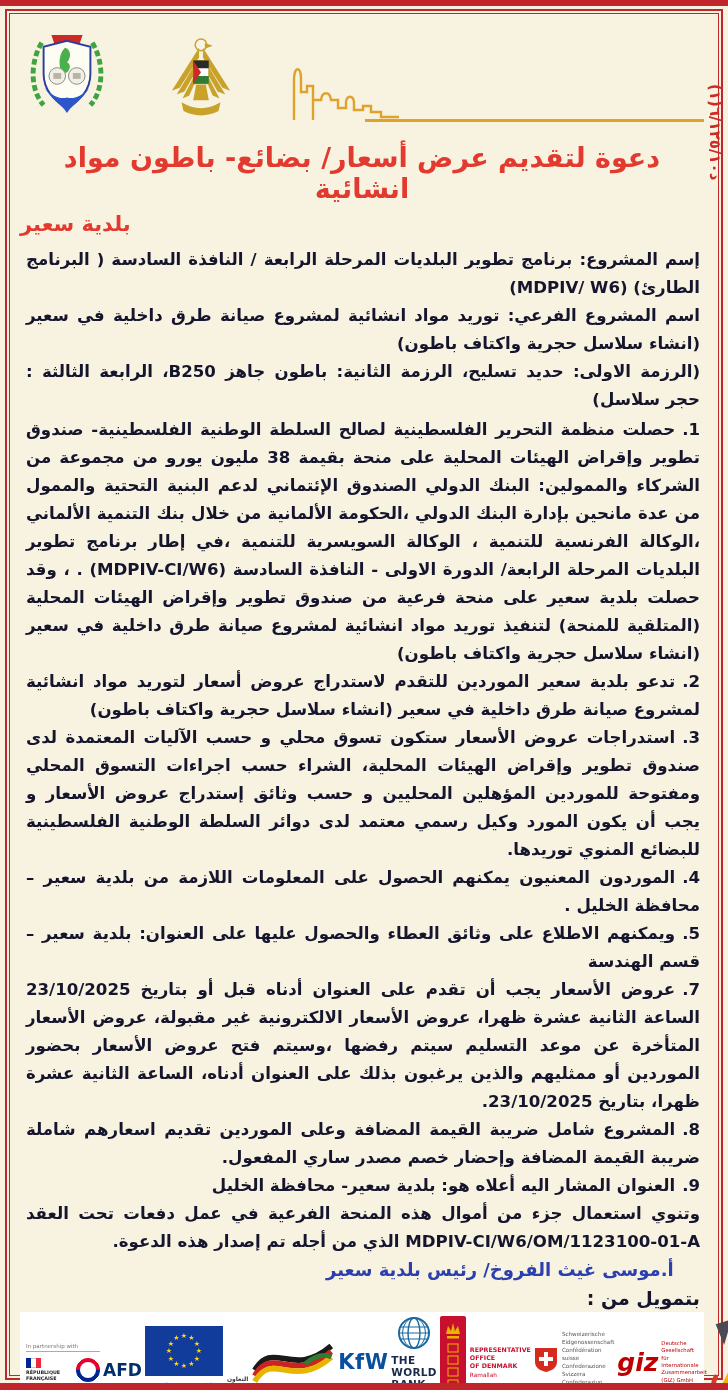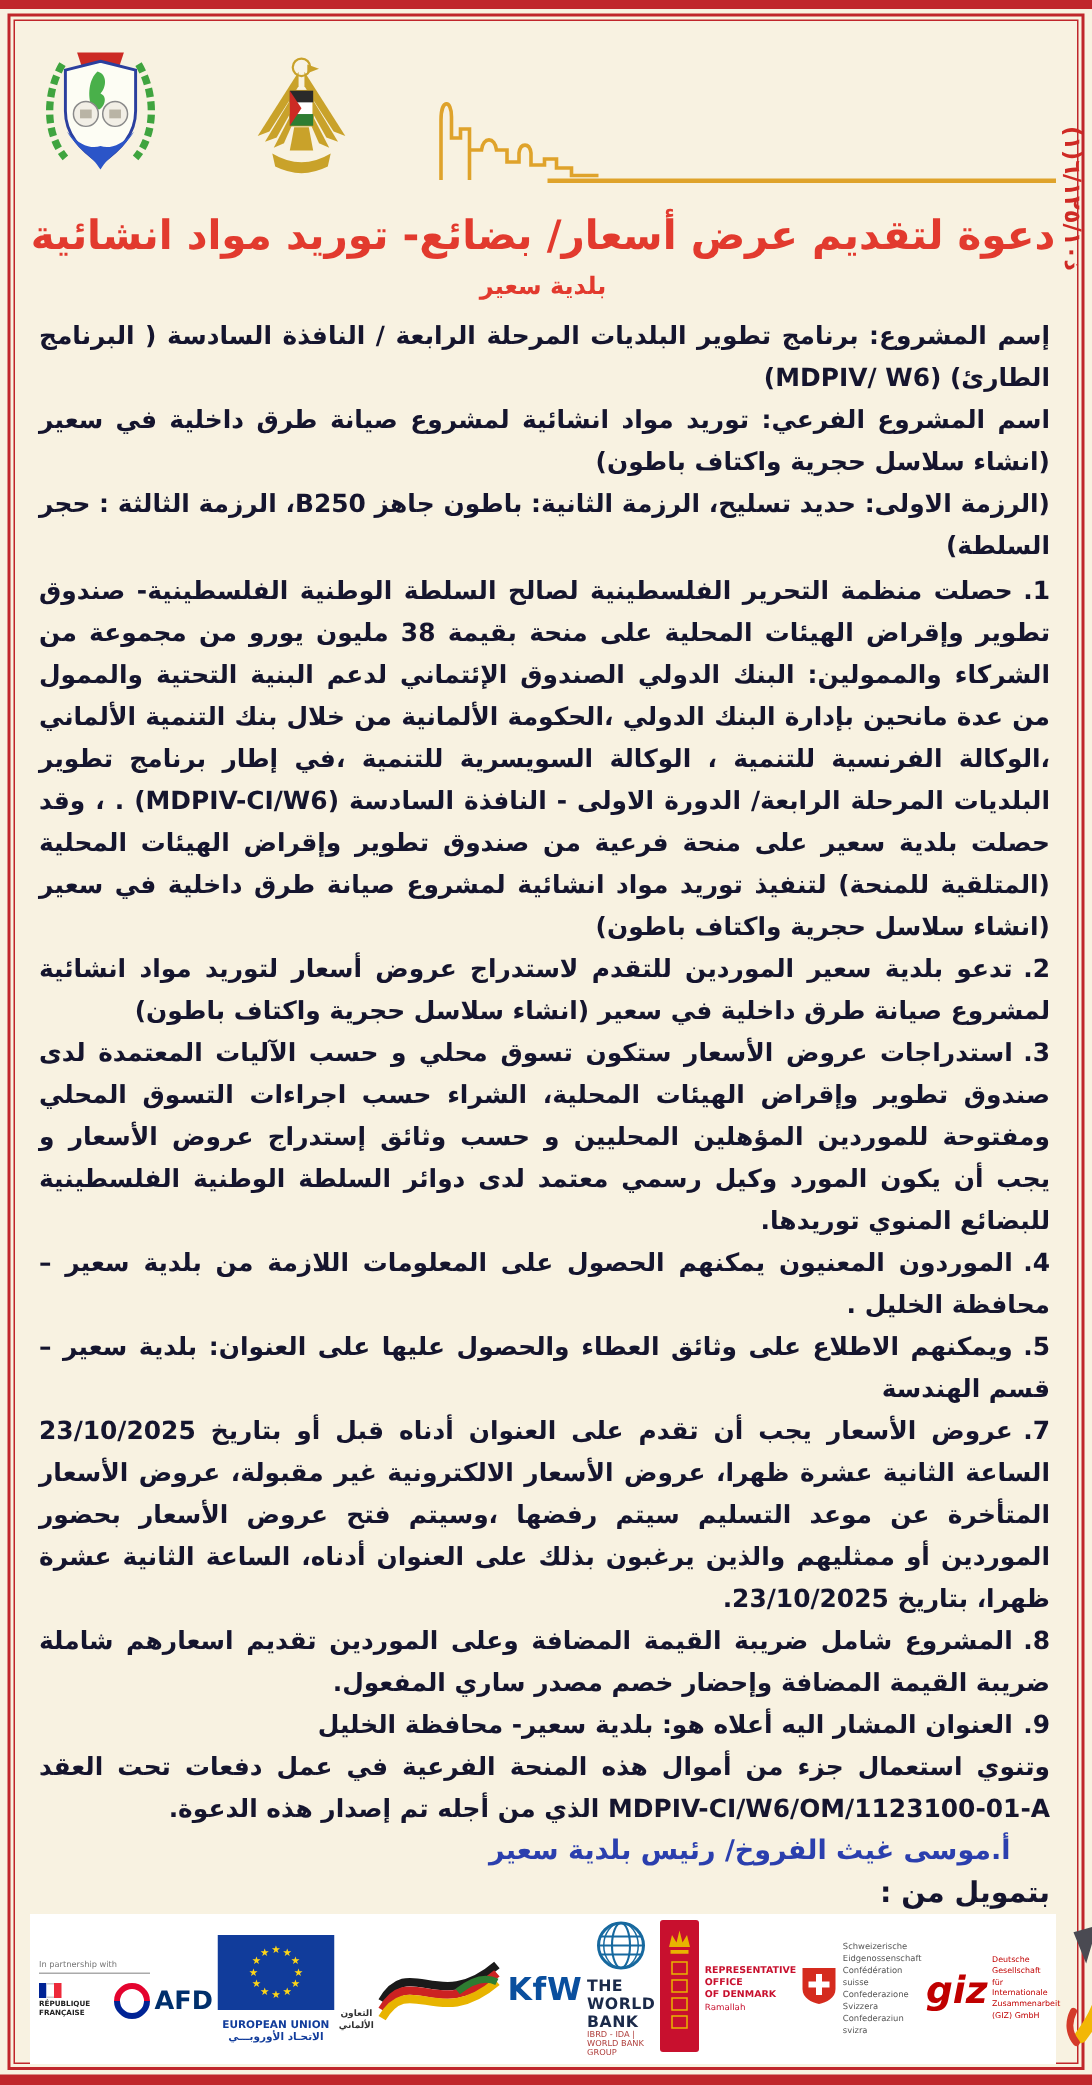--- a/index.html
+++ b/index.html
@@ -24,21 +24,21 @@
   .mdlf-text{ text-align:right; }
   .mdlf-ar{ font-size:11px; font-weight:bold; color:#3a3a46; }
   .mdlf-en{ font-size:10.5px; font-weight:bold; color:#23232e; margin-top:6px; }
   .mdlf-box{ display:block; }
 
   .ref-vert{ position:absolute; top:70px; right:-6px; color:#cf2a24; font-weight:bold;
     font-size:15px; writing-mode:vertical-rl; letter-spacing:1px; }
 
   
   .doc-title{ margin-top:16px; text-align:center; color:#e23a2e; font-weight:bold; font-size:27px; }
-  .doc-sub{ margin-top:8px; text-align:center; color:#e23a2e; font-weight:bold; font-size:16px; }
+  .doc-sub{ margin-top:8px; color:#e23a2e; font-weight:bold; font-size:21px; }
 
   
   .body{ direction:rtl; margin-top:10px; font-weight:bold; font-size:16.6px; line-height:28px;
     text-align:justify; padding:0 4px 0 6px; }
   .body p{ margin:0; }
   .intro{ margin-bottom:1px; }
   .items{ margin-top:2px; }
   .item{ text-align:justify; }
   .item .num{ padding-left:7px; }
   .closing{ margin-top:2px; }
@@ -131,27 +131,27 @@
         </svg>
       </span>
       <span class="skyline">
         <svg width="112" height="80" viewBox="0 0 112 80">
           <path d="M6,76 L6,36 C6,22 13,22 13,34 L13,48 L19,48 L19,42 L25,42 L25,76 M25,56 L33,56 C34,47 42,47 43,56 L50,56 L50,64 L58,64 L58,58 C59,51 65,51 66,58 L66,66 L75,66 L75,62 L83,62 L83,68 L93,68 L93,73 L111,73" fill="none" stroke="#dfa32b" stroke-width="2.4"></path>
         </svg>
       </span>
       <div class="gold-line"></div>
     </div>
 
-    <div class="doc-title">دعوة لتقديم عرض أسعار/ بضائع-  توريد مواد انشائية</div>
+    <div class="doc-title">دعوة لتقديم عرض أسعار/ بضائع-  باطون مواد انشائية</div>
     <div class="doc-sub">بلدية سعير</div>
 
     <div class="body" dir="rtl">
       <p class="intro">إسم المشروع: برنامج تطوير البلديات المرحلة الرابعة / النافذة السادسة ( البرنامج الطارئ) (MDPIV/ W6)</p>
       <p class="intro">اسم المشروع الفرعي:  توريد مواد انشائية لمشروع صيانة طرق داخلية في سعير (انشاء سلاسل حجرية واكتاف باطون)</p>
-      <p class="intro">(الرزمة الاولى: حديد تسليح، الرزمة الثانية: باطون جاهز B250، الرزمة الثالثة : حجر السلطة)</p>
+      <p class="intro">(الرزمة الاولى: حديد تسليح، الرزمة الثانية: باطون جاهز B250، الرابعة الثالثة : حجر سلاسل)</p>
 
       <div class="items">
         <div class="item"><span class="num">1.</span><span>حصلت منظمة التحرير الفلسطينية لصالح السلطة الوطنية الفلسطينية- صندوق تطوير وإقراض الهيئات المحلية على منحة بقيمة 38 مليون يورو من مجموعة من الشركاء والممولين: البنك الدولي الصندوق الإئتماني لدعم البنية التحتية  والممول من عدة مانحين بإدارة البنك الدولي ،الحكومة الألمانية من خلال بنك التنمية الألماني ،الوكالة الفرنسية للتنمية ، الوكالة السويسرية للتنمية ،في إطار برنامج تطوير البلديات المرحلة الرابعة/ الدورة الاولى - النافذة السادسة (MDPIV-CI/W6) . ، وقد حصلت بلدية سعير على منحة فرعية من صندوق تطوير وإقراض الهيئات المحلية (المتلقية للمنحة) لتنفيذ توريد مواد انشائية لمشروع صيانة طرق داخلية في سعير (انشاء سلاسل حجرية واكتاف باطون)</span></div>
         <div class="item"><span class="num">2.</span><span>تدعو بلدية سعير الموردين للتقدم لاستدراج عروض أسعار لتوريد مواد انشائية لمشروع صيانة طرق داخلية في سعير (انشاء سلاسل حجرية واكتاف باطون)</span></div>
         <div class="item"><span class="num">3.</span><span>استدراجات عروض الأسعار ستكون تسوق محلي و حسب الآليات المعتمدة لدى صندوق تطوير وإقراض الهيئات المحلية، الشراء حسب اجراءات التسوق المحلي ومفتوحة للموردين المؤهلين المحليين و حسب وثائق إستدراج عروض الأسعار و يجب أن يكون المورد وكيل رسمي معتمد لدى دوائر السلطة الوطنية الفلسطينية للبضائع المنوي توريدها.</span></div>
         <div class="item"><span class="num">4.</span><span>الموردون المعنيون يمكنهم الحصول على المعلومات اللازمة من بلدية سعير – محافظة الخليل .</span></div>
         <div class="item"><span class="num">5.</span><span>ويمكنهم الاطلاع على وثائق العطاء والحصول عليها على العنوان:  بلدية سعير – قسم الهندسة</span></div>
         <div class="item"><span class="num">7.</span><span>عروض الأسعار يجب أن تقدم على العنوان أدناه قبل أو بتاريخ 23/10/2025 الساعة الثانية عشرة ظهرا، عروض الأسعار الالكترونية غير مقبولة، عروض الأسعار المتأخرة عن موعد التسليم سيتم رفضها ،وسيتم فتح عروض الأسعار بحضور الموردين أو ممثليهم والذين يرغبون بذلك على العنوان أدناه، الساعة الثانية عشرة ظهرا، بتاريخ 23/10/2025.</span></div>
         <div class="item"><span class="num">8.</span><span>المشروع شامل ضريبة القيمة المضافة وعلى الموردين تقديم اسعارهم شاملة ضريبة القيمة المضافة وإحضار خصم مصدر ساري المفعول.</span></div>
         <div class="item"><span class="num">9.</span><span>العنوان المشار اليه أعلاه هو: بلدية سعير- محافظة الخليل</span></div>

